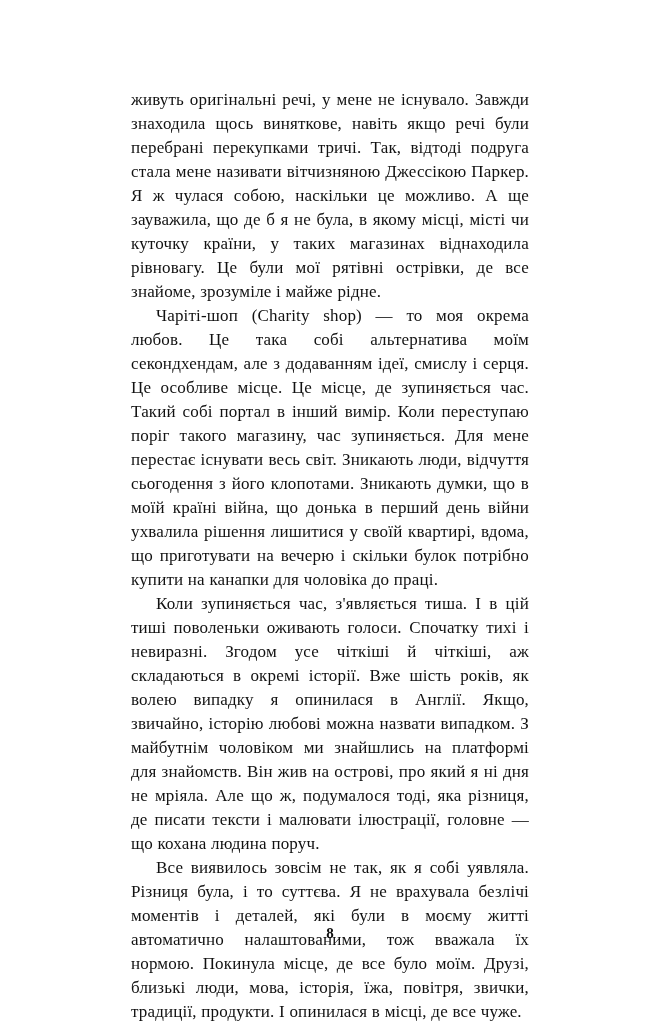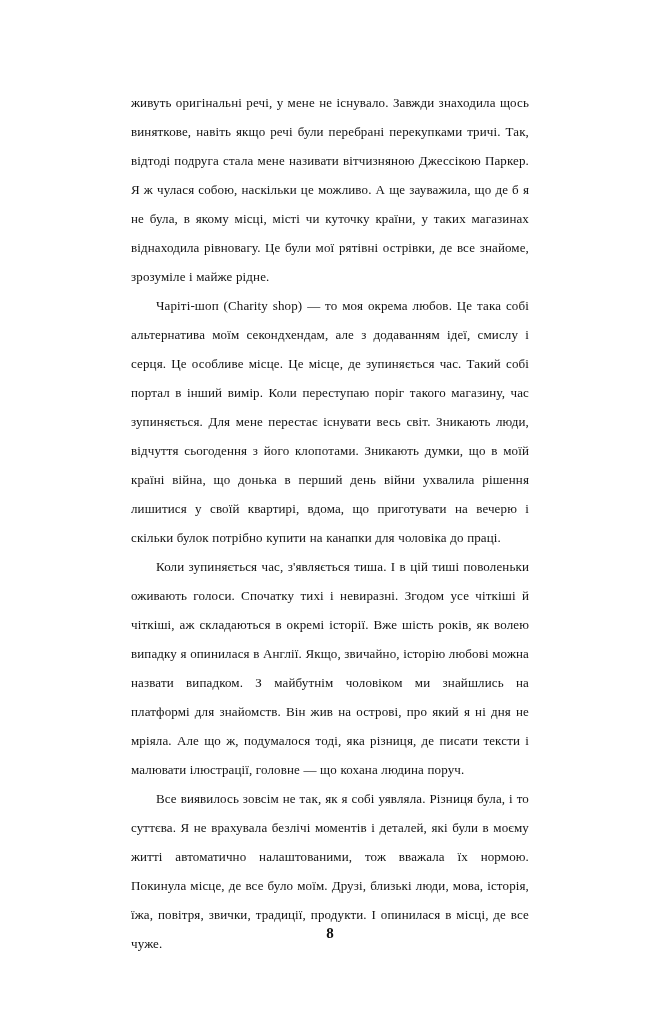--- a/index.html
+++ b/index.html
@@ -27,22 +27,22 @@
   .text-block {
     position: absolute;
     left: 131px;
     top: 88px;
     width: 398px;
   }
   .para {
     margin: 0;
     text-align: justify;
     text-justify: inter-word;
-    font-size: 13px;
-    line-height: 29px;
+    font-size: 17px;
+    line-height: 24px;
     text-indent: 25px;
     hyphens: manual;
     -webkit-hyphens: manual;
     letter-spacing: 0.01em;
     word-spacing: 0.01em;
   }
   .para.first {
     text-indent: 0;
   }
   .page-number {

